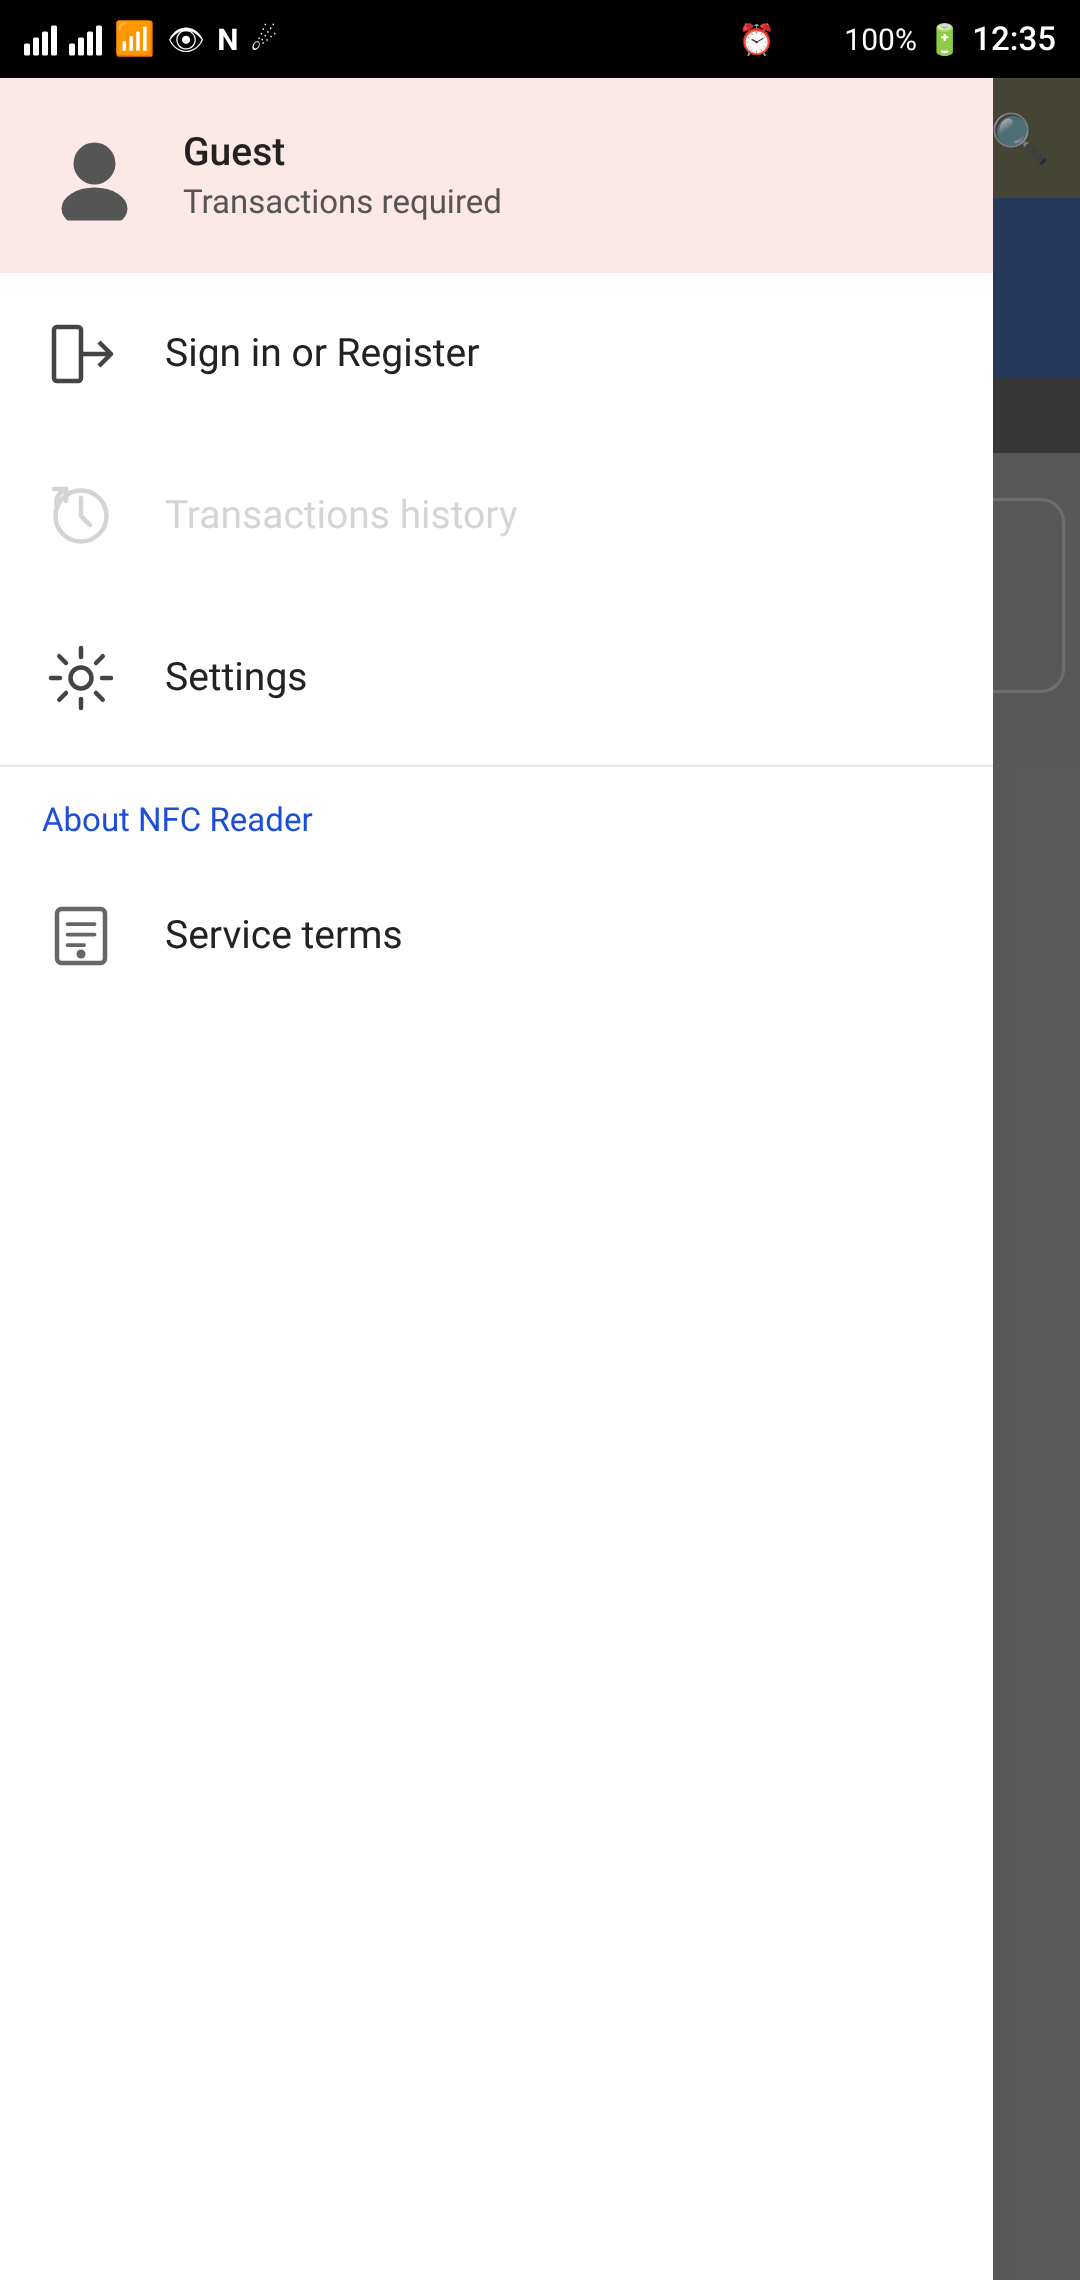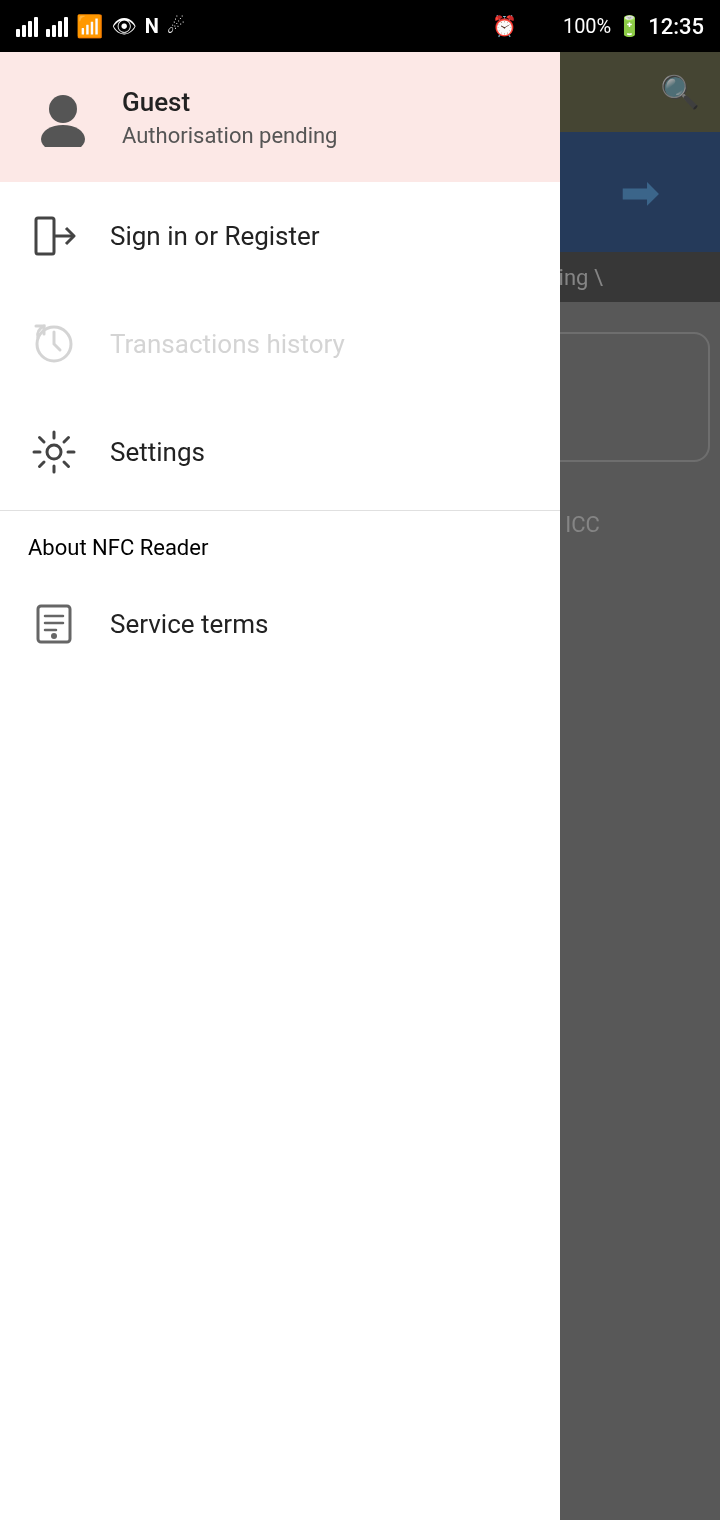--- a/index.html
+++ b/index.html
@@ -134,21 +134,21 @@
       bottom: 0;
       background: rgba(0,0,0,0.35);
       z-index: 1;
     }
 
     
     .drawer {
       position: absolute;
       top: 52px;
       left: 0;
-      width: 560px;
+      width: 662px;
       bottom: 0;
       background: #fff;
       z-index: 10;
       display: flex;
       flex-direction: column;
     }
 
     
     .user-header {
       background: #fce8e6;
@@ -216,21 +216,21 @@
     .divider {
       height: 1px;
       background: #e0e0e0;
       margin: 4px 0;
     }
 
     
     .section-header {
       padding: 20px 28px 10px 28px;
       font-size: 22px;
-      color: #000000;
+      color: #1d4ed8;
       font-weight: 400;
     }
 
     
     svg {
       display: block;
     }
   </style>
 </head>
 <body>
@@ -290,21 +290,21 @@
 
   <div class="user-header">
     <div class="avatar-icon">
       <svg class="avatar-svg" viewBox="0 0 60 60" xmlns="http://www.w3.org/2000/svg">
         <circle cx="30" cy="22" r="14" fill="#555"></circle>
         <ellipse cx="30" cy="52" rx="22" ry="14" fill="#555"></ellipse>
       </svg>
     </div>
     <div class="user-info">
       <span class="user-name">Guest</span>
-      <span class="user-subtitle">Authorisation pending</span>
+      <span class="user-subtitle">Transactions required</span>
     </div>
   </div>
 
   <div class="menu-list">
 
     <div class="menu-item">
       <div class="menu-icon">
         <svg width="44" height="44" viewBox="0 0 44 44" fill="none" xmlns="http://www.w3.org/2000/svg">
           <rect x="4" y="4" width="18" height="36" rx="2" stroke="#444" stroke-width="3" fill="none"></rect>
           <line x1="22" y1="22" x2="42" y2="22" stroke="#444" stroke-width="3"></line>

